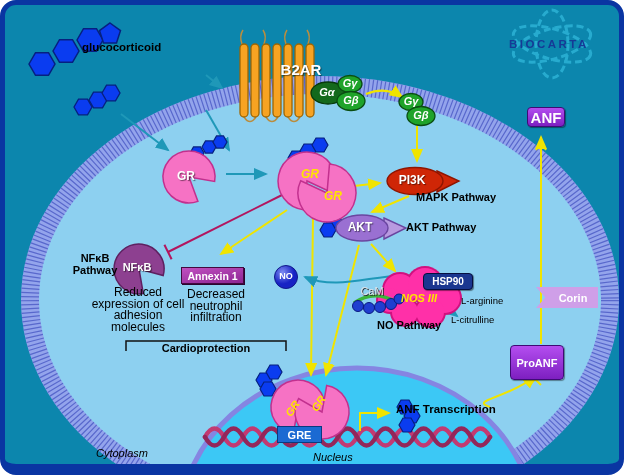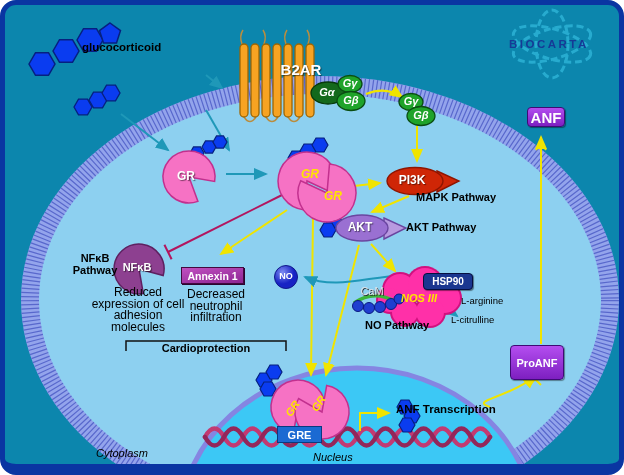--- a/index.html
+++ b/index.html
@@ -247,25 +247,26 @@
 <div class="lbl c prot" style="left:412px;top:181px;">PI3K</div>
 <div class="lbl c prot" style="left:360px;top:228px;">AKT</div>
 <div class="lbl c gryel" style="left:419px;top:299px;font-size:11px;">NOS III</div>
 <div class="lbl c" style="left:372px;top:292px;font-weight:normal;font-size:11px;color:#dde2e8;text-shadow:1px 1px 0 #2a2a2a;">CaM</div>
 <div class="lbl c" style="left:286px;top:277px;color:#fff;font-weight:bold;font-size:9px;">NO</div>
 
 <div class="box hsp" style="left:423px;top:273px;width:50px;height:17px;font-size:10px;">HSP90</div>
 <div class="box annex" style="left:181px;top:267px;width:63px;height:17px;">Annexin 1</div>
 <div class="box purp" style="left:527px;top:107px;width:38px;height:20px;font-size:15px;">ANF</div>
 <div class="box purp" style="left:510px;top:345px;width:54px;height:35px;font-size:11px;">ProANF</div>
+<div class="box corin" style="left:536px;top:287px;width:62px;height:21px;">Corin</div>
 <div class="box gre" style="left:277px;top:426px;width:45px;height:17px;font-size:11px;">GRE</div>
 
 <div class="lbl b" style="left:416px;top:192px;">MAPK Pathway</div>
 <div class="lbl b" style="left:406px;top:222px;">AKT Pathway</div>
-<div class="lbl b" style="left:365px;top:320px;">NO Pathway</div>
+<div class="lbl b" style="left:377px;top:320px;">NO Pathway</div>
 <div class="lbl b wrap" style="left:68px;top:253px;width:54px;">NFκB Pathway</div>
 <div class="lbl b" style="left:396px;top:404px;font-size:11.5px;">ANF Transcription</div>
 <div class="lbl b wrap" style="left:146px;top:343px;width:120px;">Cardioprotection</div>
 
 <div class="lbl wrap" style="left:86px;top:287px;width:104px;">Reduced expression of cell adhesion molecules</div>
 <div class="lbl wrap" style="left:180px;top:289px;width:72px;">Decreased neutrophil infiltration</div>
 
 <div class="lbl" style="left:461px;top:295px;font-size:9.5px;">L-arginine</div>
 <div class="lbl" style="left:451px;top:314px;font-size:9.5px;">L-citrulline</div>
 

